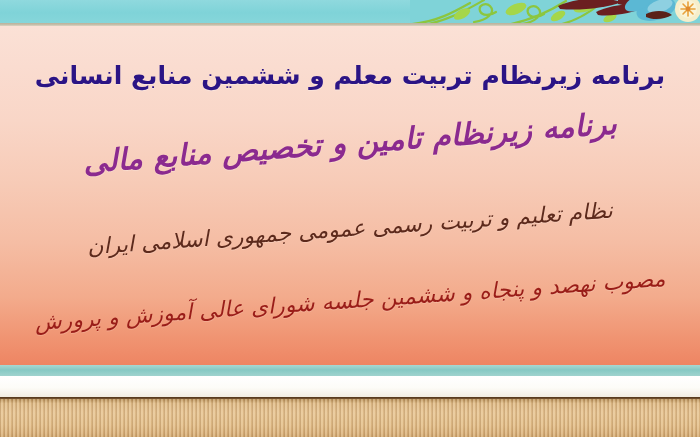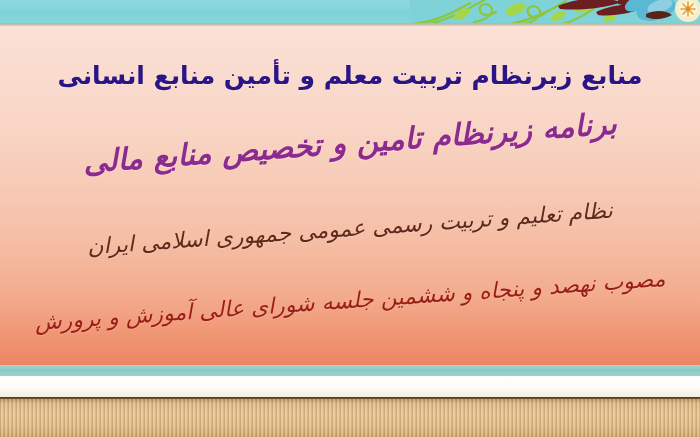--- a/index.html
+++ b/index.html
@@ -222,21 +222,21 @@
           <circle cx="278" cy="9" r="2.4" fill="#e08a2c"></circle>
         </g>
       </svg>
     </div>
   </div>
   <div class="top-band-rule"></div>
 
   <div class="body-bg"></div>
 
   <div class="text-stack">
-    <div class="line line-1">منابع زیرنظام تربیت معلم و تأمین منابع انسانی</div>
+    <div class="line line-1">برنامه زیرنظام تربیت معلم و ششمین منابع انسانی</div>
     <div class="line line-2">برنامه زیرنظام تامین و تخصیص منابع مالی</div>
     <div class="line line-3">نظام تعلیم و تربیت رسمی عمومی جمهوری اسلامی ایران</div>
     <div class="line line-4">مصوب نهصد و پنجاه و ششمین جلسه شورای عالی آموزش و پرورش</div>
   </div>
 
   <div class="band-teal"></div>
   <div class="band-white"></div>
   <div class="band-wood"></div>
   <div class="wood-topline"></div>
 

